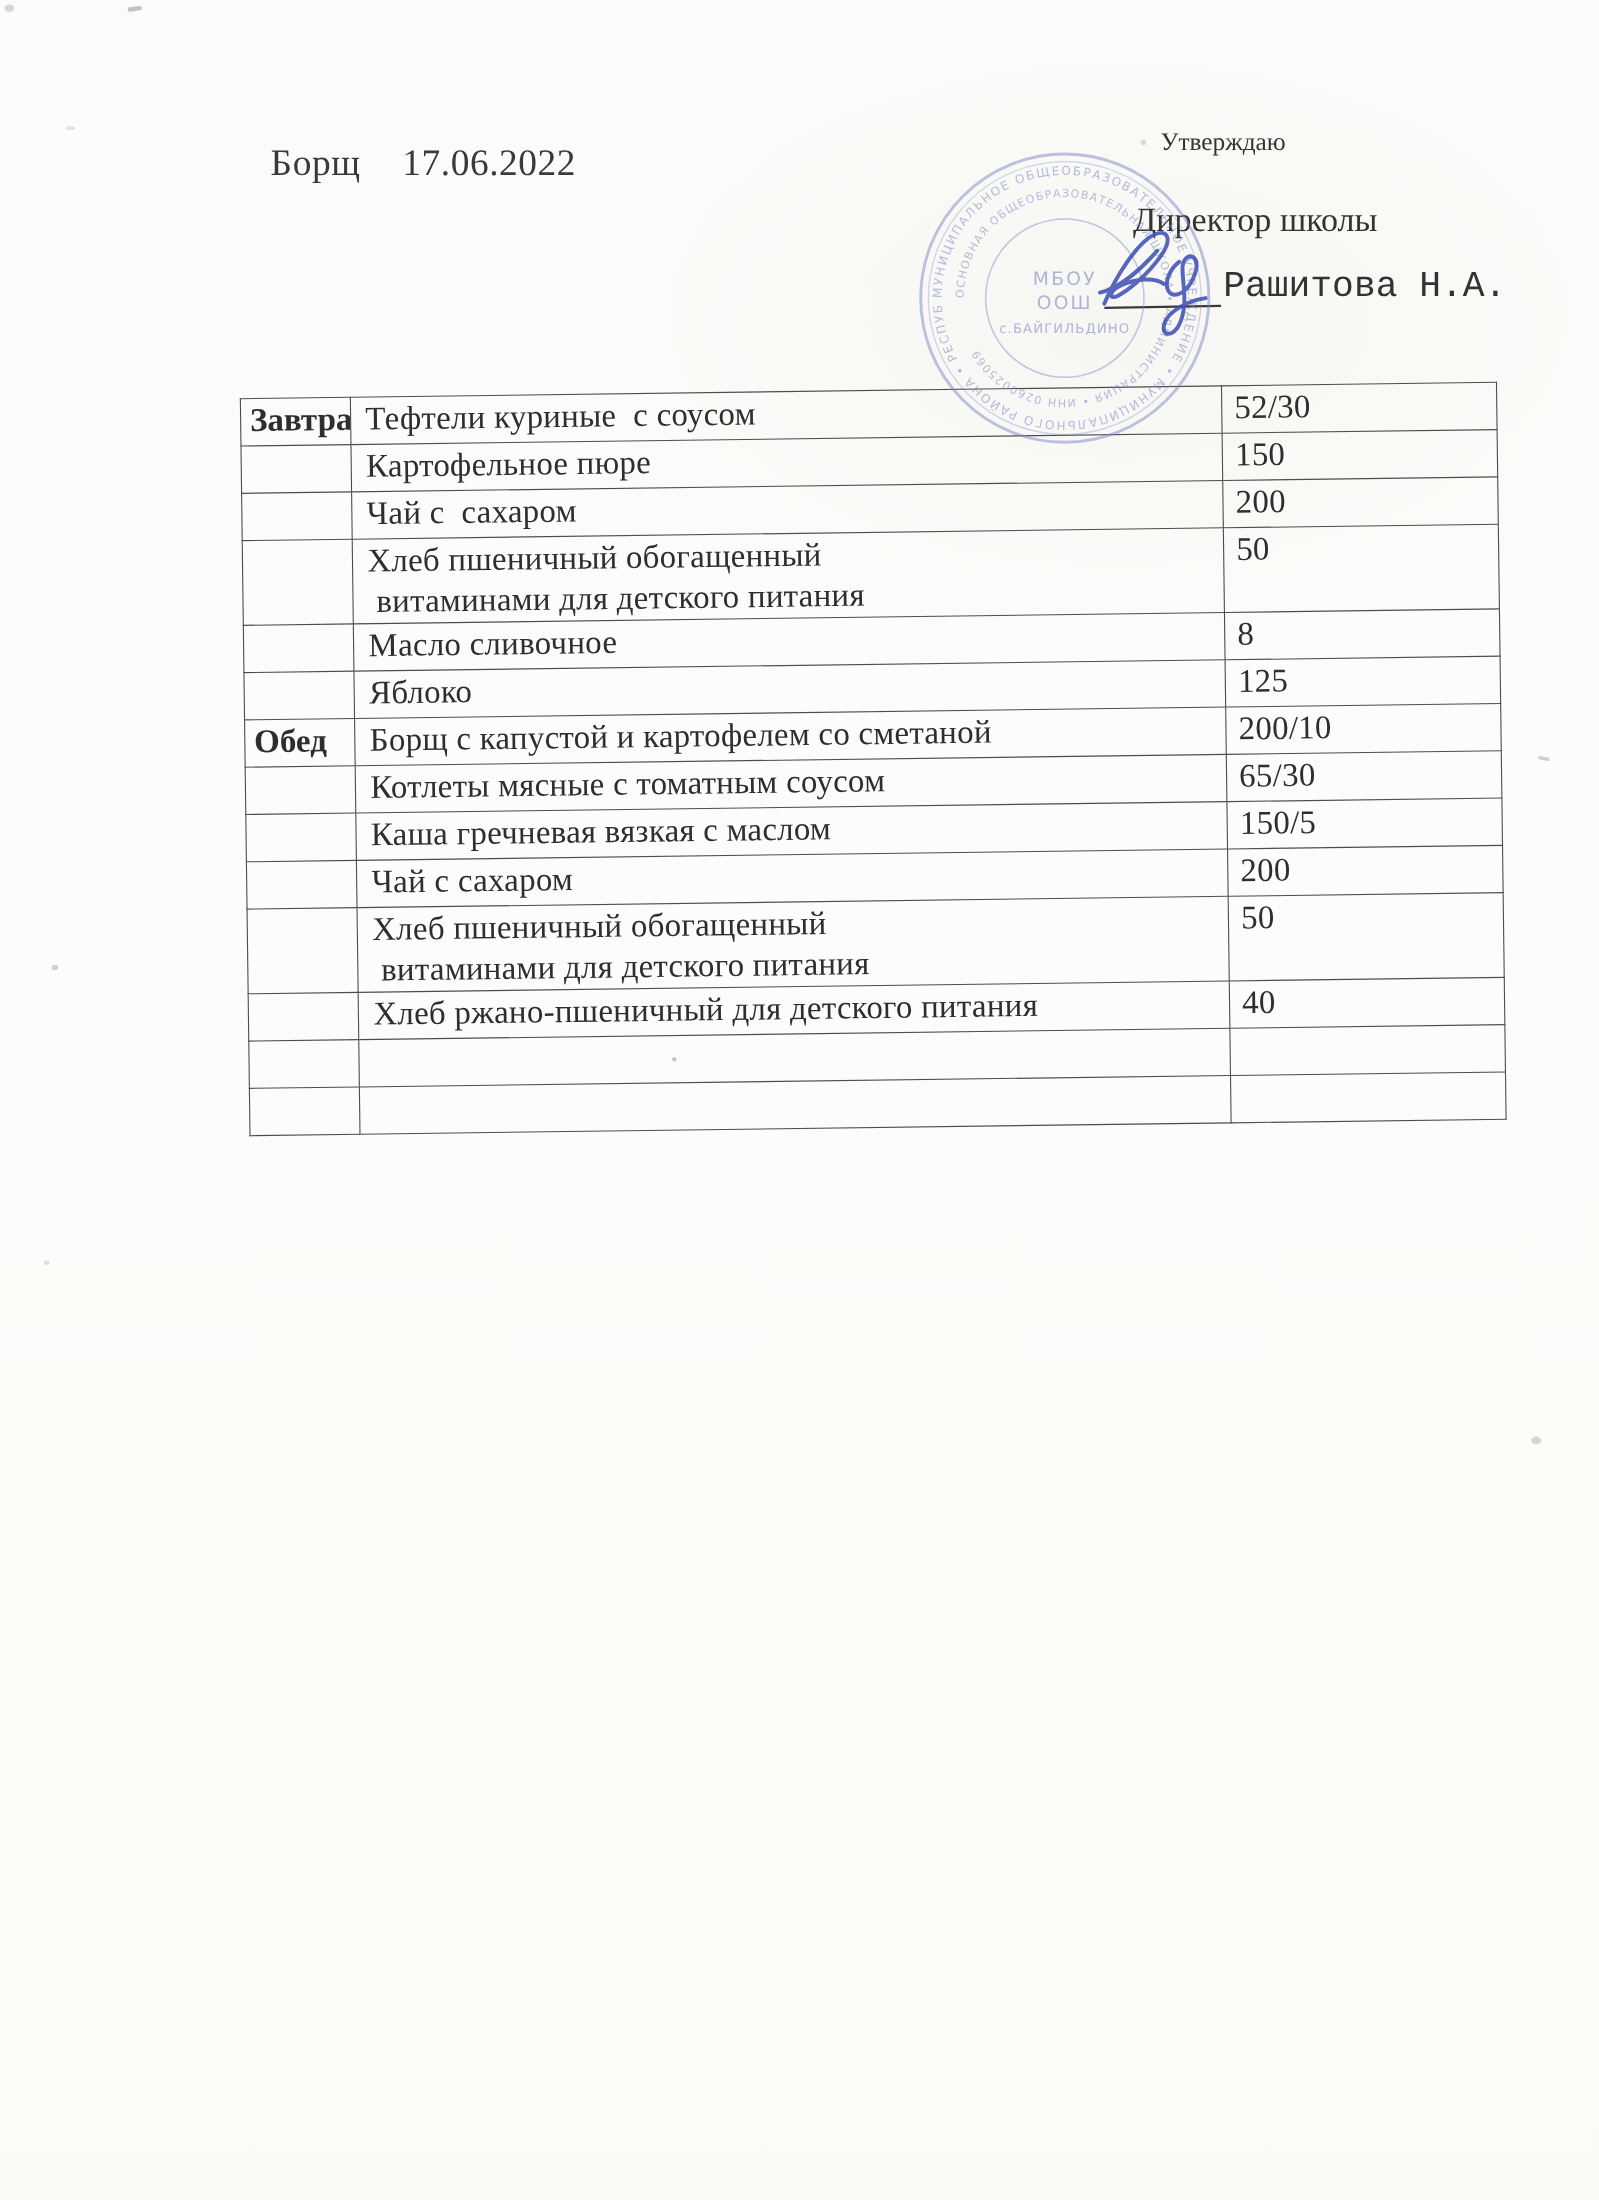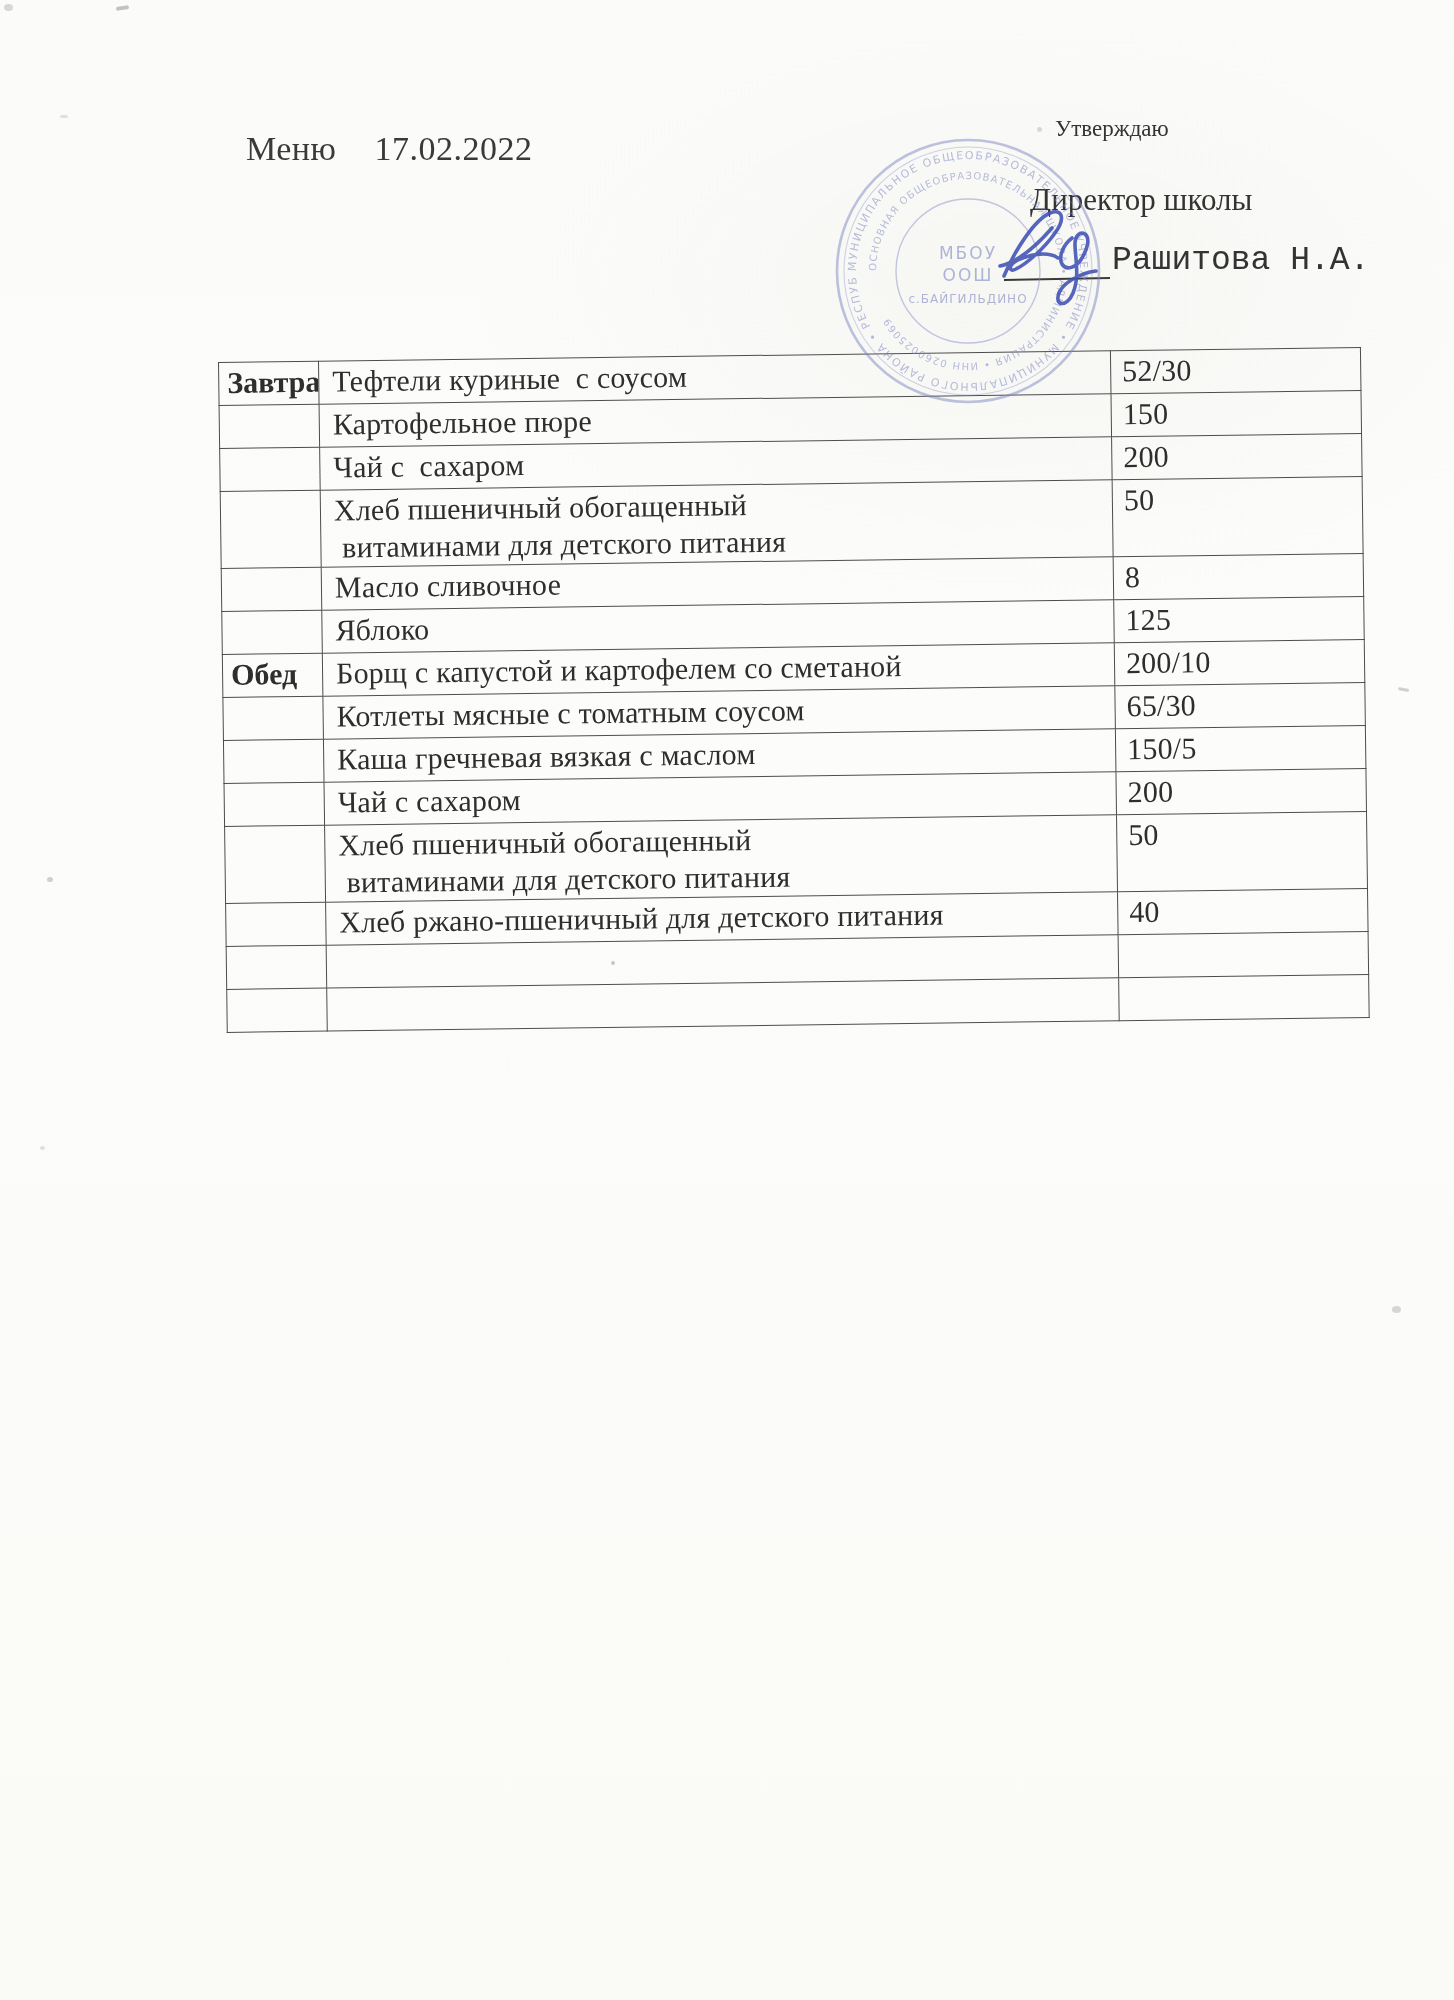--- a/index.html
+++ b/index.html
@@ -98,21 +98,21 @@
   <div class="speck s2"></div>
   <div class="speck s3"></div>
   <div class="speck s4"></div>
   <div class="speck s5"></div>
   <div class="speck s6"></div>
   <div class="speck s7"></div>
   <div class="speck s8"></div>
   <div class="speck s9"></div>
 
   <div class="menu-title">
-    <span>Меню</span><span class="date">17.02.2022</span>
+    <span>Борщ</span><span class="date">17.06.2022</span>
   </div>
 
   <div class="approve-label">Утверждаю</div>
   <div class="role-label">Директор школы</div>
   <div class="sig-line"></div>
   <div class="signer-name">Рашитова Н.А.</div>
 
   <svg class="stamp" viewBox="0 0 280 280">
     <defs>
       <path id="arcOuter" d="M 140 140 m -112 0 a 112 112 0 1 1 224 0 a 112 112 0 1 1 -224 0"></path>

